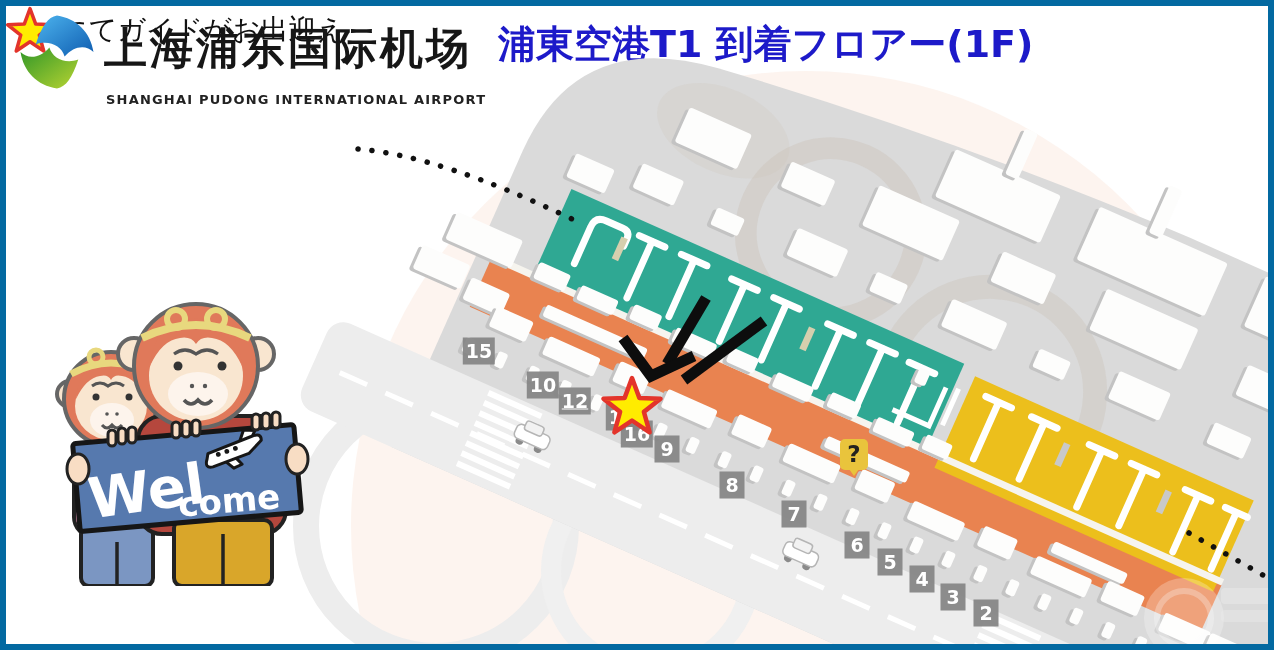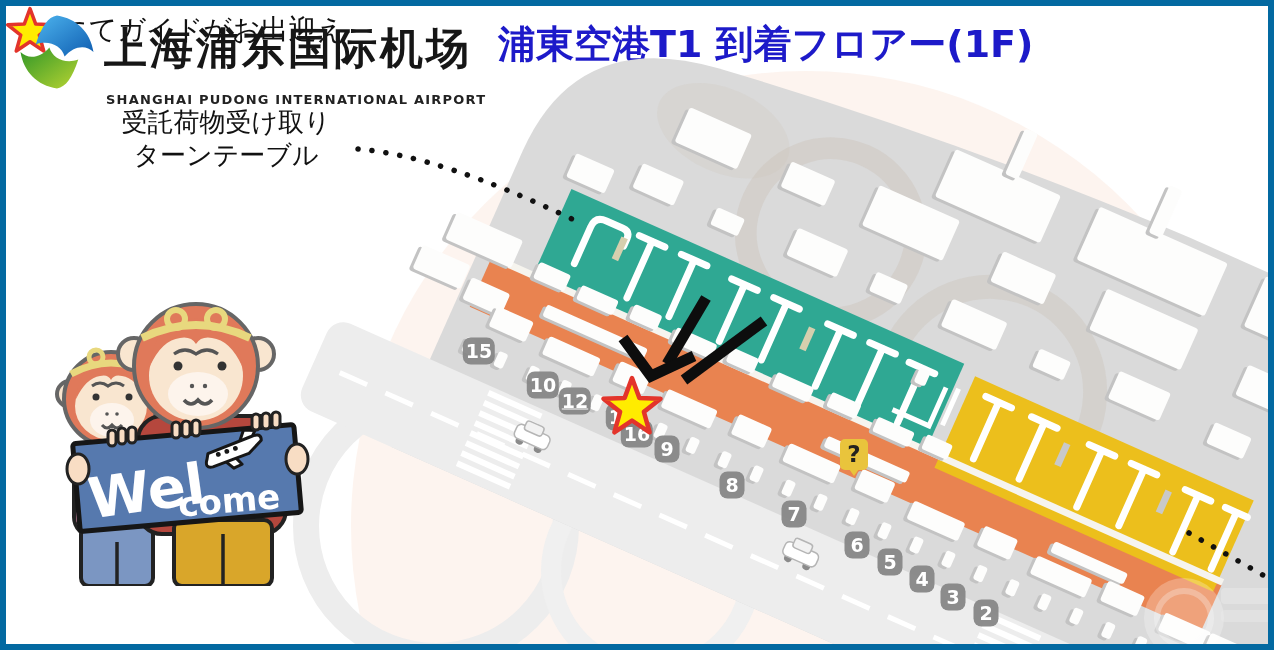--- a/index.html
+++ b/index.html
@@ -11,21 +11,21 @@
   .en-title{left:100px;top:62px;font-size:13px;font-weight:bold;color:#222;letter-spacing:1.2px;white-space:nowrap;margin-top:24px;}
   .jp-title{left:492px;top:13px;font-size:38px;font-weight:bold;color:#1d1ac9;white-space:nowrap;text-align:center;}
   
   .bag-label{left:80px;top:100px;width:280px;text-align:center;font-size:26px;color:#111;line-height:1.25;}
   .legend{left:8px;top:576px;display:flex;align-items:center;z-index:6;}
   .legend-text{font-size:28px;color:#111;margin-left:6px;}
   
   svg.map{left:0;top:0;z-index:1;}
   .gate{position:absolute;transform:translate(-50%,-50%);background:rgba(132,132,132,.93);
         color:#fff;font-weight:bold;font-size:19px;line-height:1;padding:4px 3px;min-width:19px;
-        border-radius:8px;text-align:center;z-index:3;}
+        border-radius:0;text-align:center;z-index:3;}
   .gate.w{min-width:25px;}
   .info-badge{position:absolute;left:834px;top:433px;width:28px;height:31px;background:#e9c43c;
         border-radius:5px;color:#23231f;font-size:23px;font-weight:bold;text-align:center;line-height:31px;z-index:3;}
   .info-badge:after{content:"";position:absolute;left:9px;top:30px;border:5px solid transparent;border-top:7px solid #e9c43c;}
   .star-svg{left:589px;top:364px;z-index:5;}
   .monkeys{left:20px;top:288px;z-index:4;}
   .logo-svg{left:10px;top:8px;}
 </style>
 </head>
 <body>
@@ -315,24 +315,20 @@
           <stop offset="1" stop-color="#2f9628"></stop>
       </linearGradient>
     </defs>
     <path fill="url(#lgB)" d="M 50 2 C 76 6 94 24 98 50 C 88 40 72 42 60 56 C 56 42 40 34 22 40 C 30 16 38 4 50 2 Z"></path>
     <path fill="url(#lgG)" d="M 50 98 C 24 94 6 76 2 50 C 12 60 28 58 40 44 C 44 58 60 66 78 60 C 70 84 62 96 50 98 Z"></path>
   </svg>
   <div class="abs zh-title">上海浦东国际机场</div>
   <div class="abs en-title">SHANGHAI PUDONG INTERNATIONAL AIRPORT</div>
   <div class="abs jp-title">浦東空港T1 到着フロアー(1F)</div>
 
-  <div class="abs bag-label">
-    <div>受託荷物受け取り</div>
-    <div>ターンテーブル</div>
-  </div>
 
   <div class="gate w" style="left:473px;top:345px;">15</div>
   <div class="gate w" style="left:537px;top:379px;">10</div>
   <div class="gate w" style="left:569px;top:395px;text-decoration:underline;">12</div>
   <div class="gate w" style="left:616px;top:411px;">11</div>
   <div class="gate w" style="left:631px;top:428px;">16</div>
   <div class="gate" style="left:661px;top:443px;">9</div>
   <div class="gate" style="left:726px;top:479px;">8</div>
   <div class="gate" style="left:788px;top:508px;">7</div>
   <div class="gate" style="left:851px;top:539px;">6</div>

